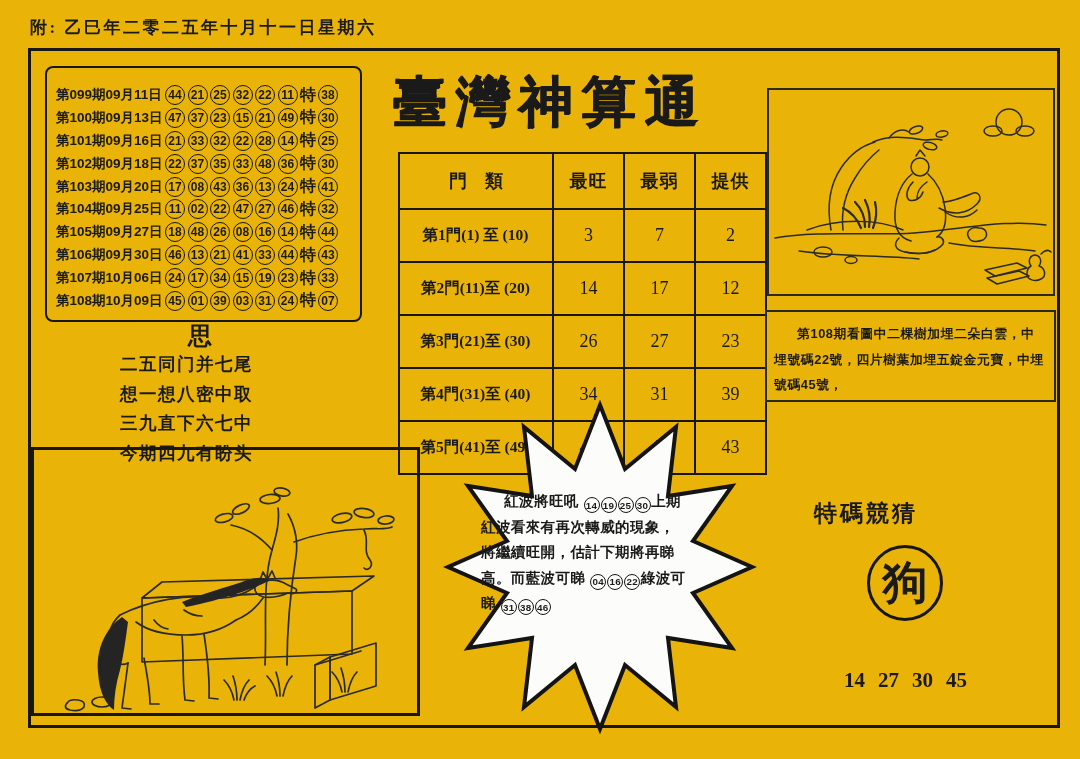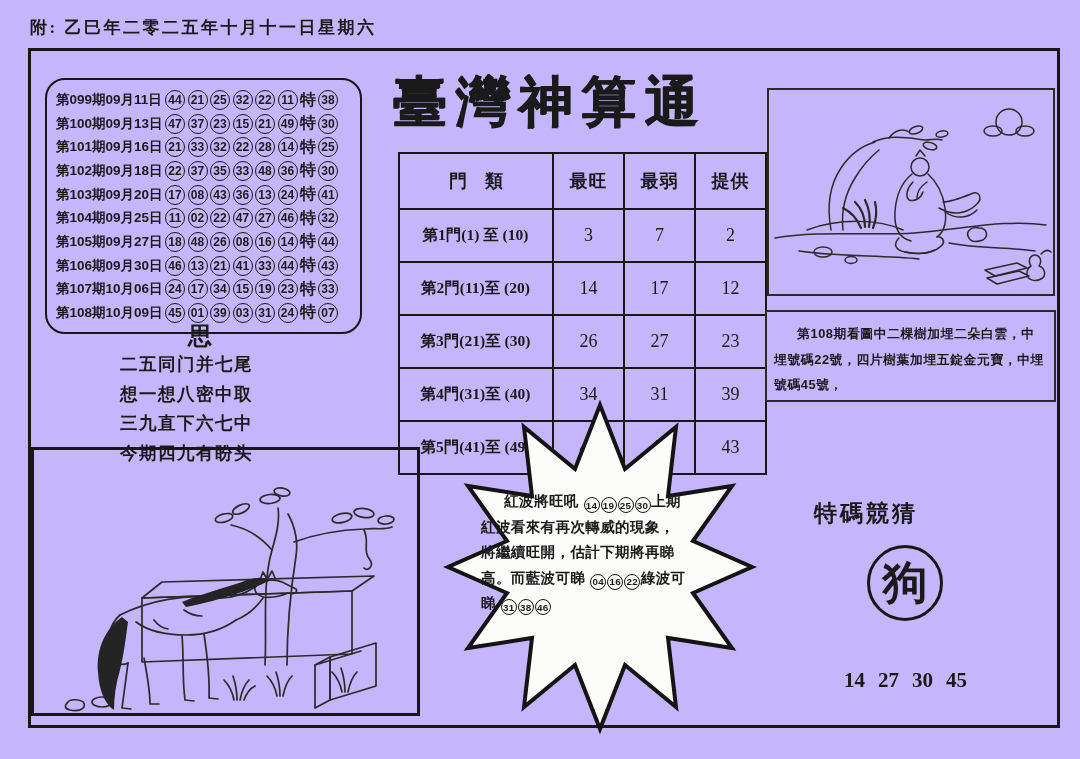--- a/index.html
+++ b/index.html
@@ -1,24 +1,24 @@
 <!DOCTYPE html>
 <html><head>
 <meta charset="utf-8">
 <style>
   html,body{margin:0;padding:0;background:#efefed;}
-  .page{position:relative;width:1080px;height:759px;background:#c4b5fd;color:#1a1a1a;
+  .page{position:relative;width:1080px;height:759px;background:#eab308;color:#1a1a1a;
         font-family:"Liberation Serif",serif;overflow:hidden;}
   .abs{position:absolute;}
   .date-line{left:30px;top:16px;font-size:17px;font-weight:600;letter-spacing:2.5px;white-space:nowrap;}
   .main-frame{left:28px;top:48px;width:1026px;height:674px;border:3px solid #171717;}
 
   
-  .results-box{left:45px;top:66px;width:317px;height:256px;border:2.5px solid #171717;border-radius:20px;
-               box-sizing:border-box;padding:9px 6px 8px 9px;display:flex;flex-direction:column;justify-content:space-between;margin-top:12px;}
+  .results-box{left:45px;top:66px;width:317px;height:256px;border:2.5px solid #171717;border-radius:8px;
+               box-sizing:border-box;padding:16px 6px 8px 9px;display:flex;flex-direction:column;justify-content:space-between;}
   .res-row{display:flex;align-items:center;height:22px;}
   .res-label{font-family:"Liberation Sans",sans-serif;font-weight:bold;font-size:13.5px;width:109px;
              white-space:nowrap;letter-spacing:0;}
   .num-circle{width:20px;height:20px;border:1.7px solid #171717;border-radius:50%;box-sizing:border-box;
               display:flex;align-items:center;justify-content:center;flex:none;
               font-family:"Liberation Sans",sans-serif;font-weight:bold;font-size:12px;margin-right:2.5px;}
   .te{font-family:"Liberation Sans",sans-serif;font-weight:bold;font-size:16px;margin:0 2px 0 0;}
 
   .main-title{left:372px;top:66px;width:356px;text-align:center;font-size:54px;font-weight:bold;
               letter-spacing:9px;white-space:nowrap;

